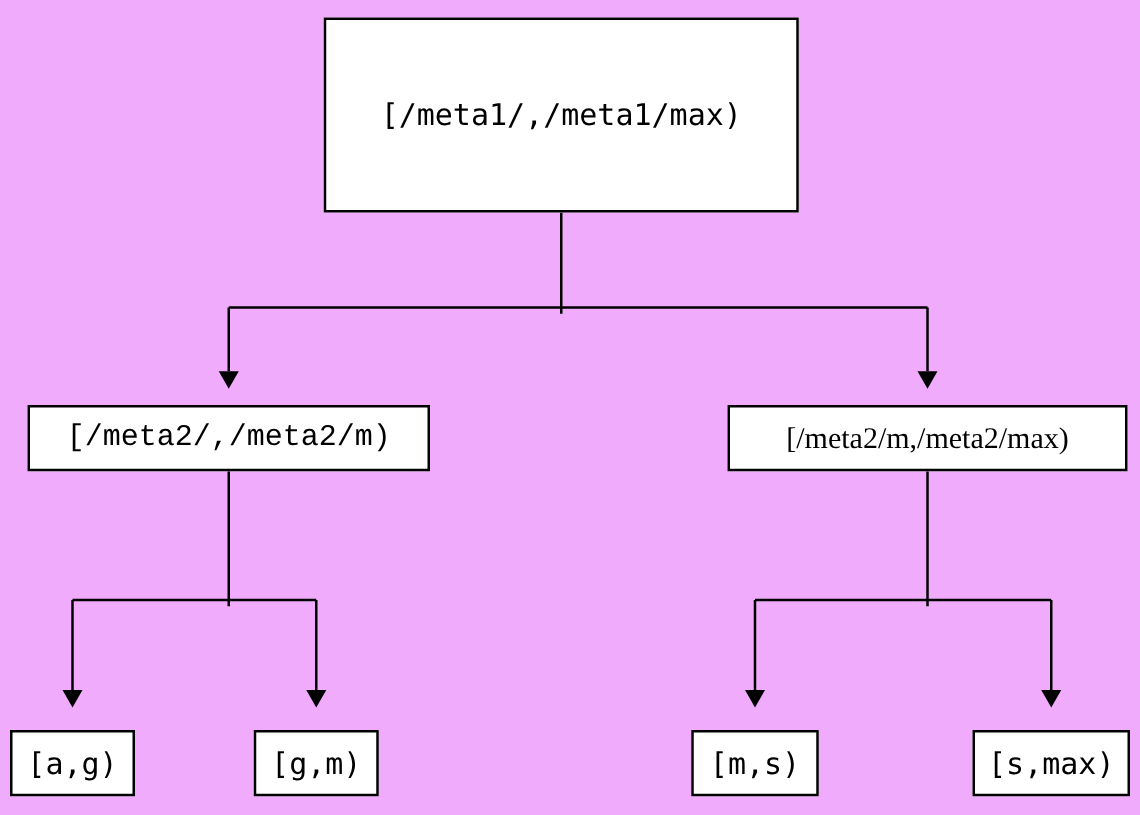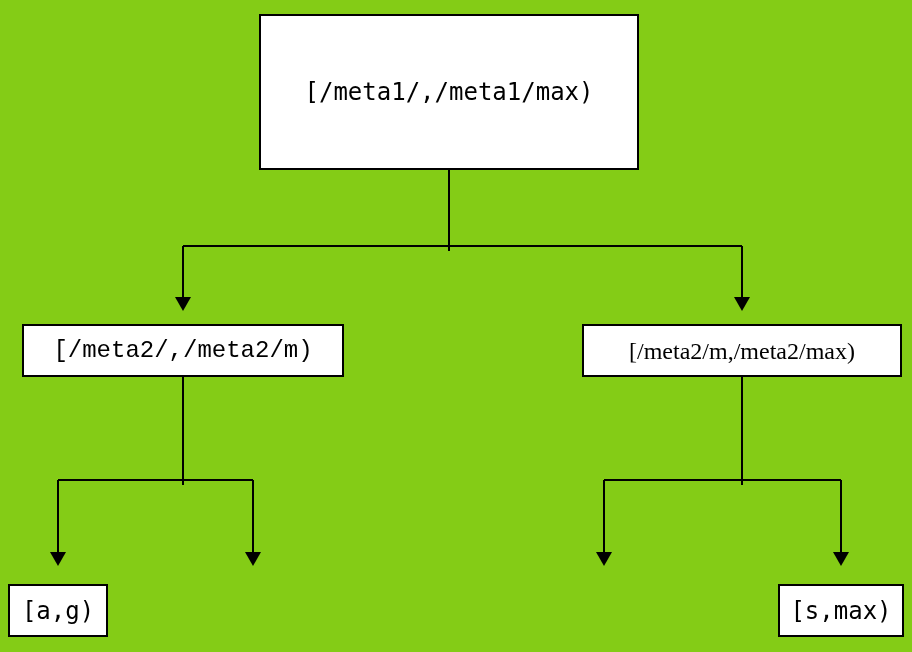--- a/index.html
+++ b/index.html
@@ -4,21 +4,21 @@
 <style>
   html, body {
     margin: 0;
     padding: 0;
     background: #ffffff;
   }
   .canvas {
     position: relative;
     width: 912px;
     height: 652px;
-    background: #84cc16;
+    background: #f0abfc;
     font-family: "DejaVu Sans Mono", "Liberation Mono", monospace;
     overflow: hidden;
   }
   .connectors {
     position: absolute;
     left: 0;
     top: 0;
     width: 912px;
     height: 652px;
   }
@@ -96,19 +96,25 @@
   </div>
 
   <div class="node node-r">
     <span>[/meta2/m,/meta2/max)</span>
   </div>
 
   <div class="node node-ll">
     <span>[a,g)</span>
   </div>
 
+  <div class="node node-lr">
+    <span>[g,m)</span>
+  </div>
 
+  <div class="node node-rl">
+    <span>[m,s)</span>
+  </div>
 
   <div class="node node-rr">
     <span>[s,max)</span>
   </div>
 
 </div>
 
 </body></html>

